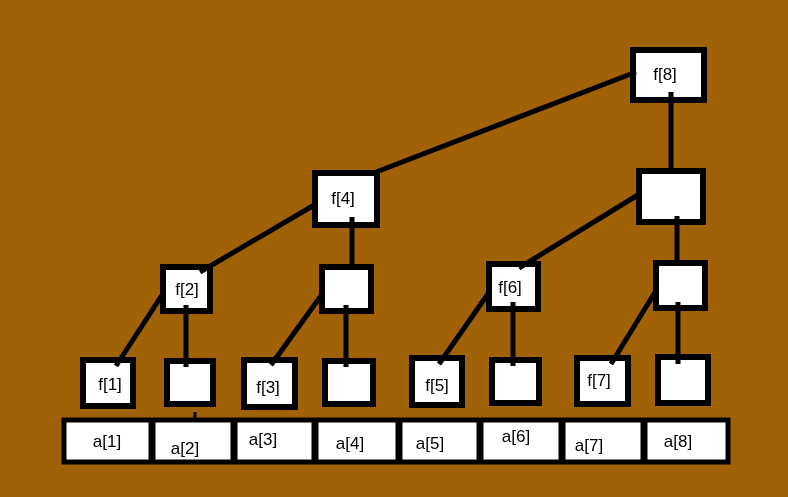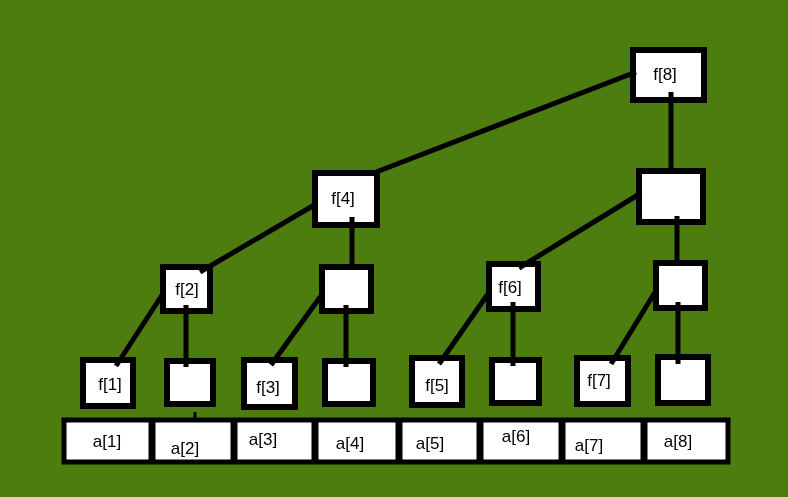--- a/index.html
+++ b/index.html
@@ -4,21 +4,21 @@
 <style>
   html, body {
     margin: 0;
     padding: 0;
     background: #ffffff;
   }
   .stage {
     position: relative;
     width: 788px;
     height: 497px;
-    background: #4d7c0f;
+    background: #a16207;
     overflow: hidden;
     font-family: "Liberation Sans", sans-serif;
   }
   svg { display: block; }
   .node-label, .cell-label {
     font-family: "Liberation Sans", sans-serif;
     font-size: 17px;
     fill: #000000;
     text-anchor: middle;
   }

